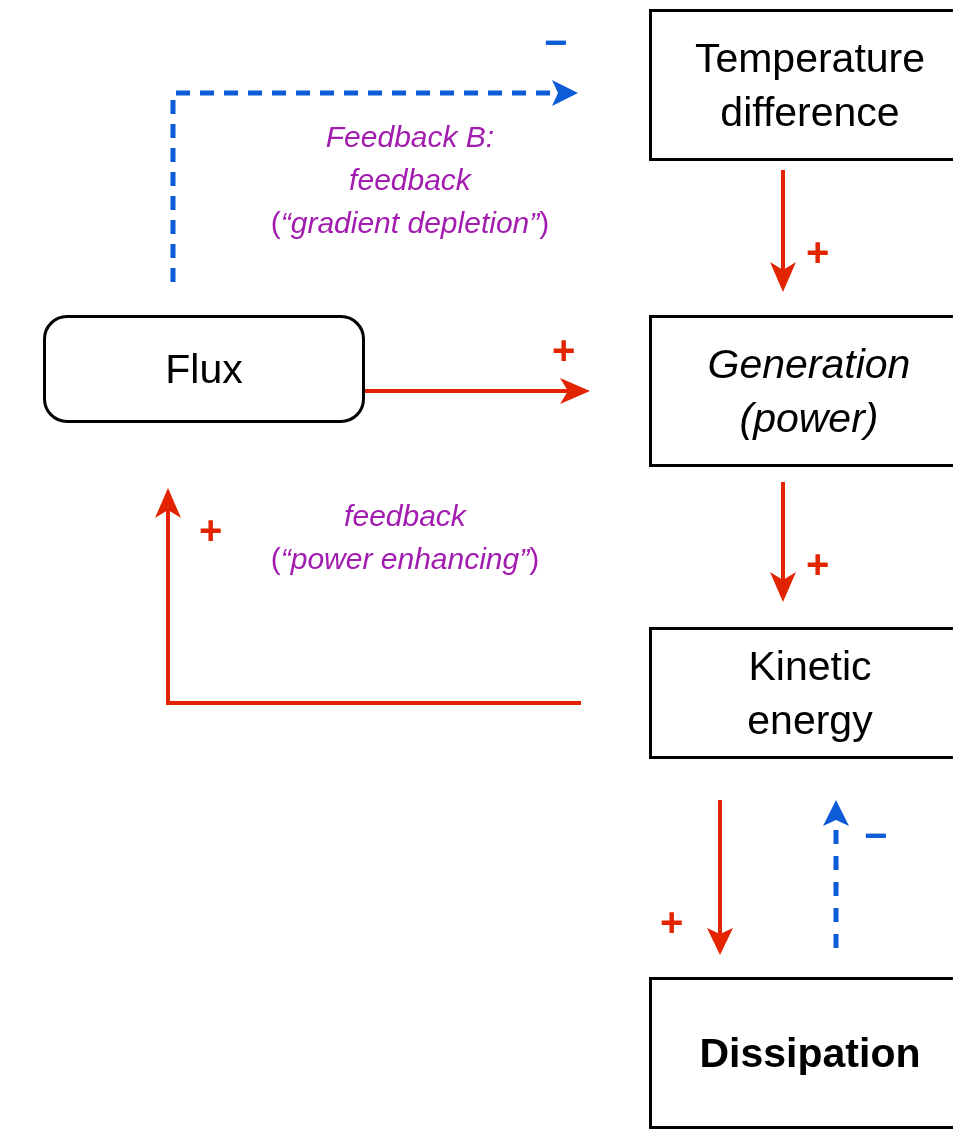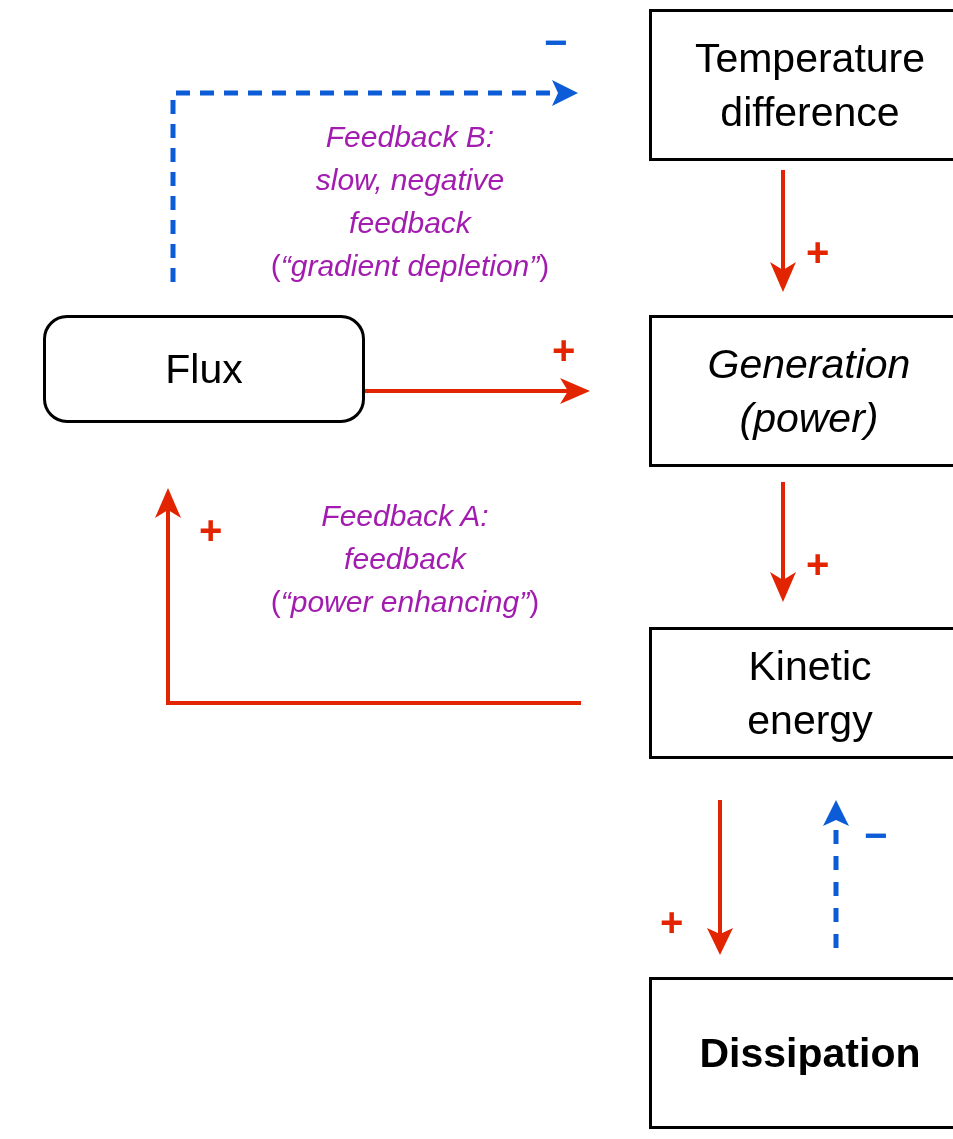--- a/index.html
+++ b/index.html
@@ -66,27 +66,25 @@
 <div class="box" style="left:621px; top:627px; width:322px; height:132px;">
   <span>Kinetic
 energy</span>
 </div>
 <div class="box" style="left:621px; top:977px; width:322px; height:152px;font-weight:bold;">
   <span>Dissipation</span>
 </div>
 
 <div class="note" style="left:230px; top:115px; width:360px;">
   <div class="it">Feedback B:</div>
-  <div class="it">slow, negative</div>
   <div class="it">feedback</div>
   <div><span>(</span><span class="it">“gradient depletion”</span><span>)</span></div>
 </div>
 
 <div class="note" style="left:225px; top:494px; width:360px;">
-  <div class="it">Feedback A:</div>
   <div class="it">feedback</div>
   <div><span>(</span><span class="it">“power enhancing”</span><span>)</span></div>
 </div>
 
 <div class="sign minus" style="left:544px; top:22px;">−</div>
 <div class="sign plus" style="left:806px; top:232px;">+</div>
 <div class="sign plus" style="left:552px; top:330px;">+</div>
 <div class="sign plus" style="left:199px; top:510px;">+</div>
 <div class="sign plus" style="left:806px; top:544px;">+</div>
 <div class="sign minus" style="left:864px; top:815px;">−</div>

